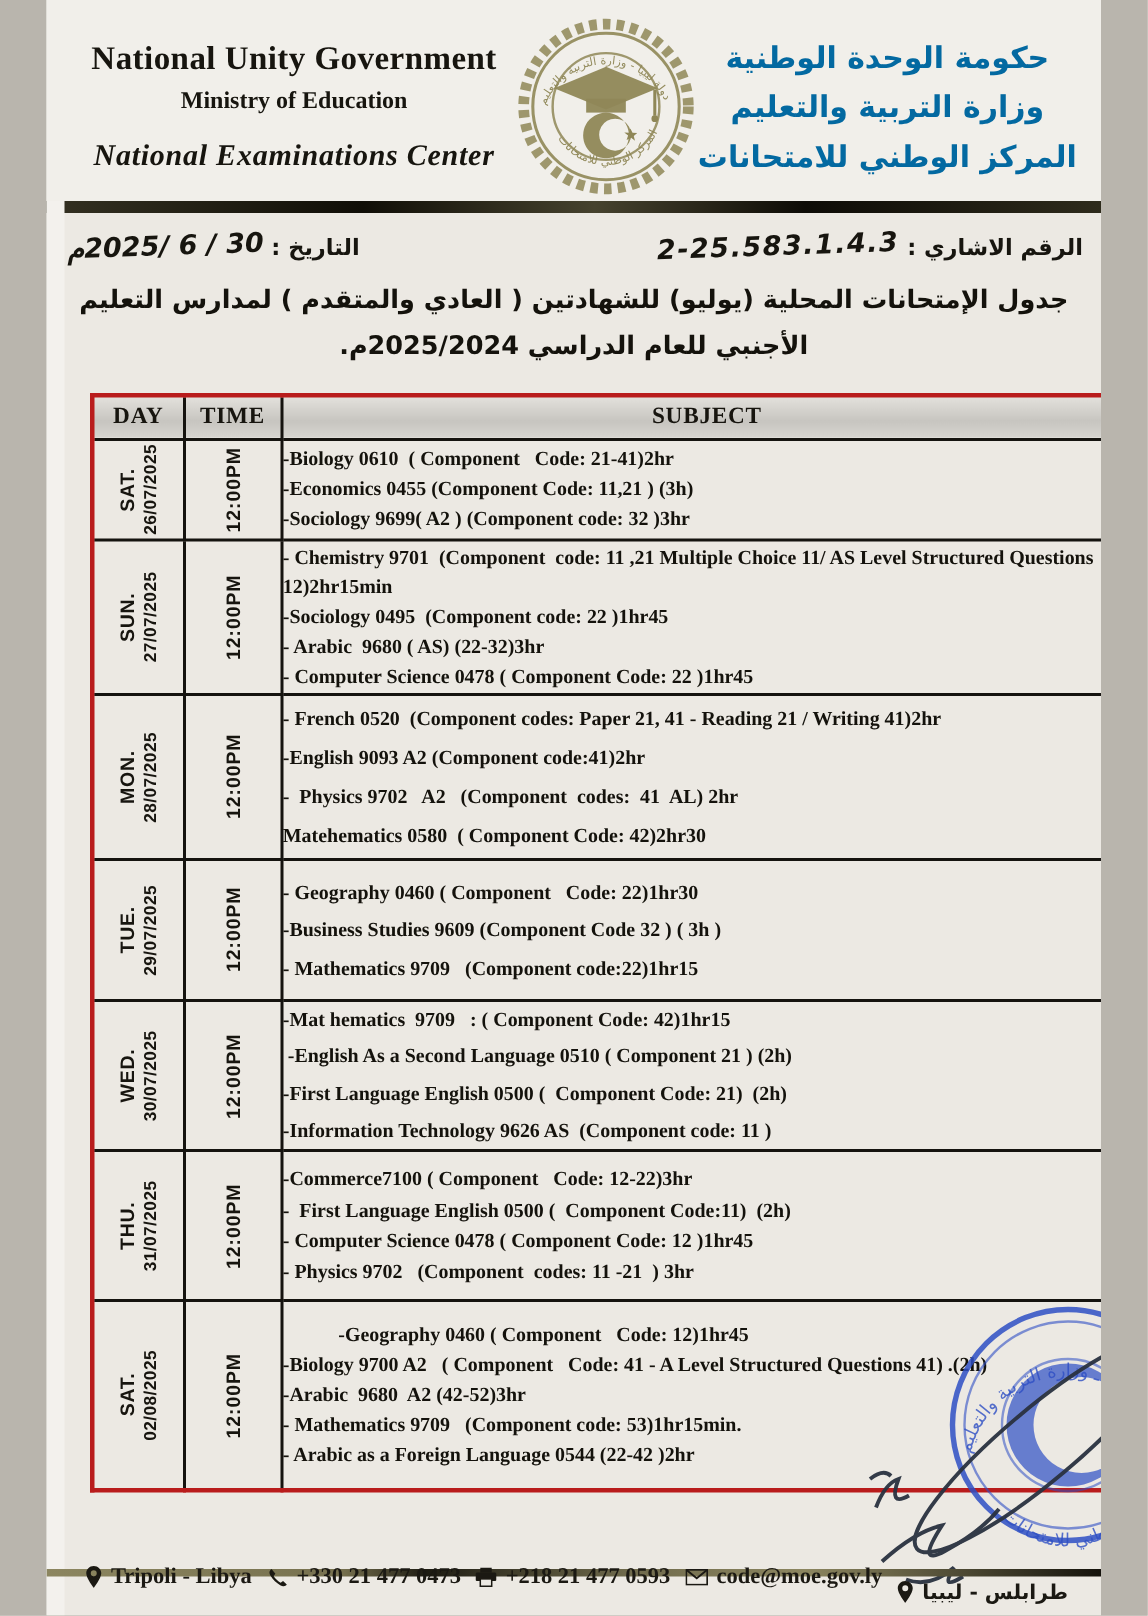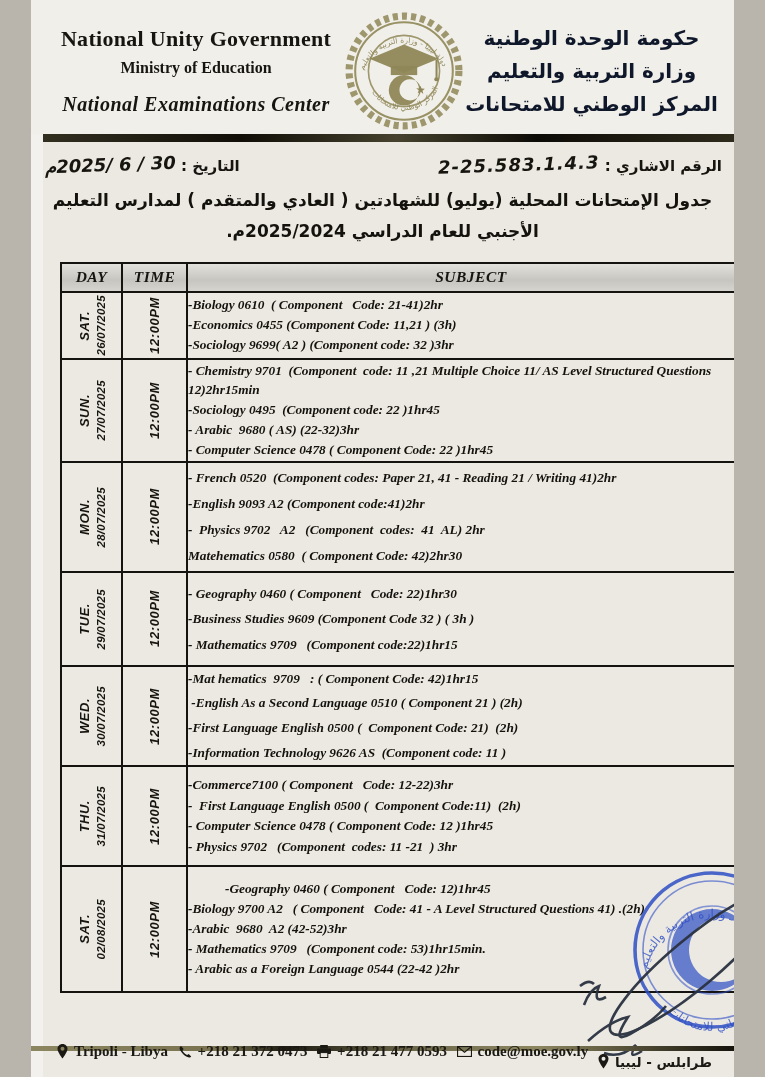--- a/index.html
+++ b/index.html
@@ -12,41 +12,41 @@
 
   
   .hdr{position:relative;display:flex;align-items:center;justify-content:space-between;
        padding:10px 16px 2px 18px;background:#f1efea;}
   .org-en{width:300px;text-align:center;}
   .org-en .l1{font-size:22px;font-weight:700;letter-spacing:.3px;}
   .org-en .l2{font-size:16px;font-weight:700;margin-top:7px;}
   .org-en .l3{font-size:20px;font-weight:700;font-style:italic;margin-top:16px;letter-spacing:.5px;}
   .org-ar{width:258px;text-align:center;direction:rtl;
           font-family:"DejaVu Sans",sans-serif;font-weight:700;}
-  .org-ar div{font-size:20px;line-height:1.65;color:#0f172a;}
+  .org-ar div{font-size:20px;line-height:1.65;color:#0369a1;}
   .logo{width:122px;height:122px;flex:0 0 auto;}
   .hdr-rule{height:8px;background:linear-gradient(90deg,#343122 0%,#100e07 30%,#46422e 52%,#0d0b06 72%,#2e2b1c 100%);}
 
   
   .meta{direction:rtl;display:flex;justify-content:space-between;align-items:baseline;
         padding:12px 12px 0 14px;font-family:"DejaVu Sans",sans-serif;}
   .meta .lbl{font-size:15px;font-weight:700;}
   .hand{font-family:"DejaVu Sans",sans-serif;font-style:italic;font-weight:600;
         font-size:18px;display:inline-block;transform:rotate(-2deg);letter-spacing:1px;}
   .ltr-override{direction:ltr;unicode-bidi:bidi-override;}
 
   
   .title{direction:rtl;text-align:center;margin-top:10px;
          font-family:"DejaVu Sans",sans-serif;font-weight:700;
          font-size:17px;line-height:1.85;color:#14120c;}
 
   
   .tblwrap{margin:14px 0 0 29px;}
   table.exam{border-collapse:collapse;table-layout:fixed;width:694px;
-             border:1px solid #b91c1c;font-style:italic;}
+             border:3px solid #b91c1c;}
   table.exam th,table.exam td{border:2px solid #15130f;padding:0;}
   table.exam th{
     height:27px;font-family:"Liberation Serif",serif;font-weight:700;font-size:15.5px;
     letter-spacing:.5px;background:linear-gradient(180deg,#e3e1dc 0%,#c7c5c0 60%,#d6d4cf 100%);
   }
   col.c-day{width:61px;} col.c-time{width:65px;} col.c-subj{width:568px;}
   .daywrap{display:flex;height:100%;align-items:center;justify-content:center;gap:3px;}
   .vt{writing-mode:vertical-rl;transform:rotate(180deg);
       font-family:"Liberation Sans",sans-serif;font-weight:700;}
   .dayname{font-size:13px;letter-spacing:.5px;white-space:nowrap;}
@@ -320,21 +320,21 @@
             </svg>
           </span>
           <span>Tripoli - Libya</span>
         </div>
         <div class="foot-item">
           <span class="icn">
             <svg width="14" height="14" viewBox="0 0 14 14">
               <path d="M3 1C1.8 2 .9 3.2 2.5 5.7 4 8.1 6.3 10.4 8.8 11.8c2.4 1.3 3.5.7 4.4-.4L10.7 9l-1.6 1.1C7.4 9.3 5.4 7.3 4.4 5.7l1.2-1.6L3 1z" fill="#1b1913"></path>
             </svg>
           </span>
-          <span>+218  21  372  0473</span>
+          <span>+330  21  477  0473</span>
         </div>
         <div class="foot-item">
           <span class="icn">
             <svg width="14" height="13" viewBox="0 0 14 13">
               <rect x="3.2" y="0" width="7.6" height="3.4" fill="#1b1913"></rect>
               <rect x="0" y="3.4" width="14" height="5.6" rx="1" fill="#1b1913"></rect>
               <rect x="3.2" y="7.6" width="7.6" height="4.9" fill="#ece9e3" stroke="#1b1913"></rect>
             </svg>
           </span>
           <span>+218  21  477  0593</span>

